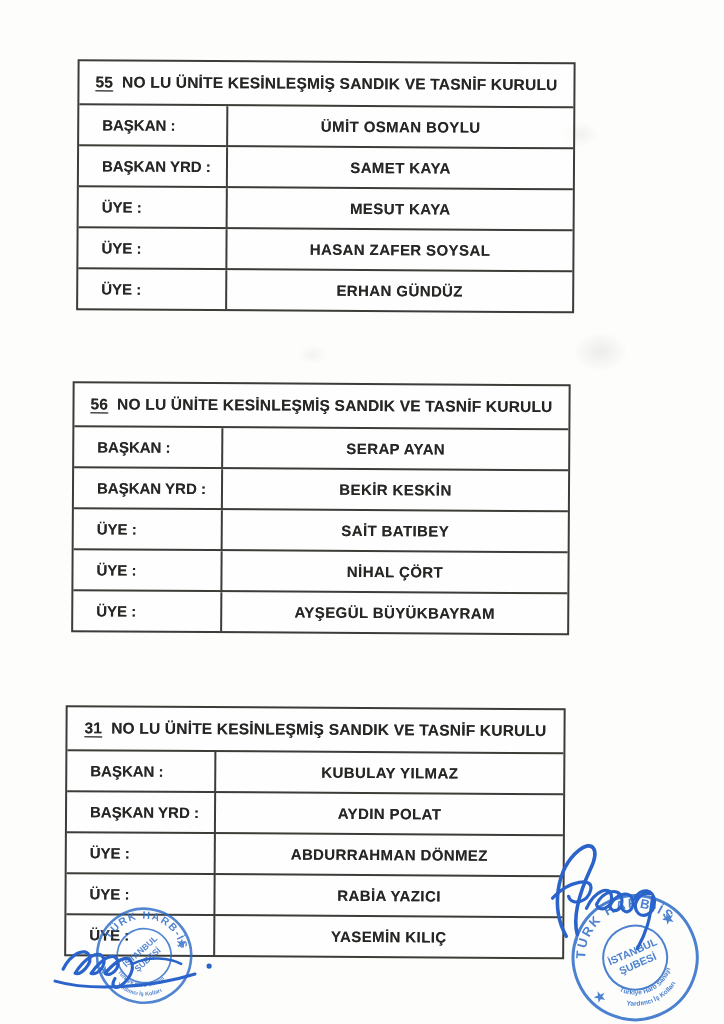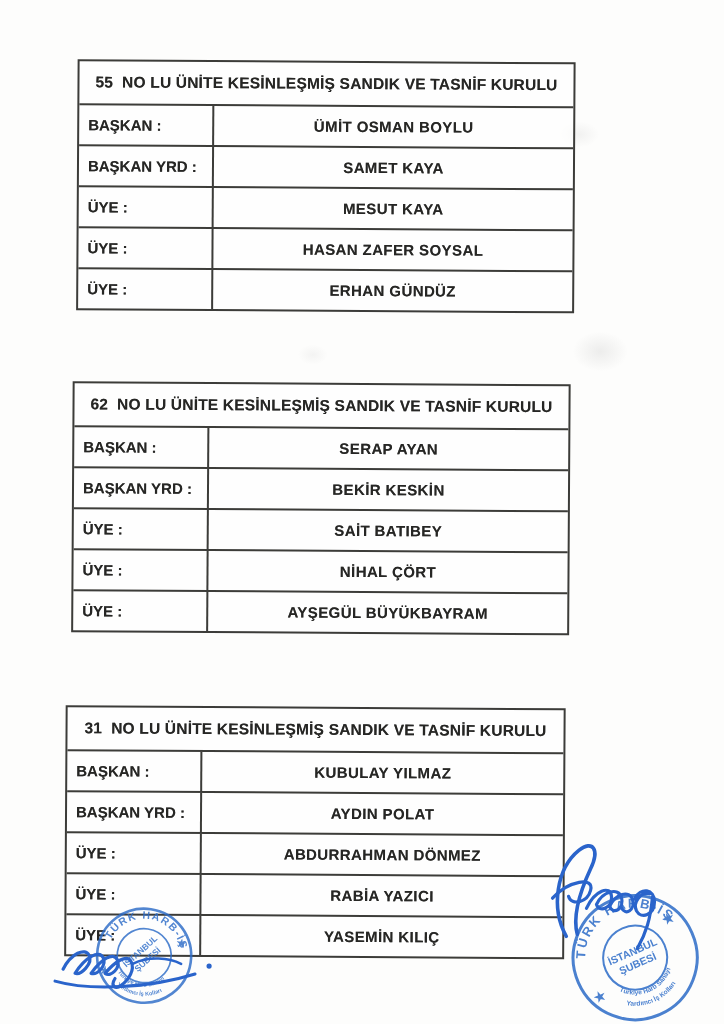--- a/index.html
+++ b/index.html
@@ -19,26 +19,26 @@
     border:2px solid #3c3c39;
     background:rgba(255,255,255,0.6);
     box-sizing:content-box;
     text-shadow:0 0 0.5px rgba(30,30,30,0.55);
   }
   .t-header{
     height:42px;border-bottom:2px solid #3c3c39;
     display:flex;align-items:center;justify-content:center;
     font-weight:bold;font-size:15.5px;letter-spacing:.2px;white-space:nowrap;
   }
-  .t-num{text-underline-offset:3px;margin-right:9px;}
+  .t-num{text-decoration:underline;text-underline-offset:3px;margin-right:9px;}
   .t-row{display:flex;height:39px;border-bottom:2px solid #3c3c39;}
   .t-row:last-child{border-bottom:none;}
   .t-label{
     width:124px;border-right:2px solid #3c3c39;flex:none;
-    display:flex;align-items:center;padding-left:9px;
+    display:flex;align-items:center;padding-left:23px;
     font-weight:bold;font-size:15px;white-space:nowrap;
   }
   .t-name{
     flex:1;display:flex;align-items:center;justify-content:center;
     font-weight:bold;font-size:15px;letter-spacing:.4px;white-space:nowrap;
   }
   #table-55{left:78px;top:61px;width:494px;}
   #table-56{left:75px;top:383px;width:494px;}
   #table-57{left:70px;top:707px;width:496px;}
   
@@ -86,21 +86,21 @@
       <div class="t-name">HASAN ZAFER SOYSAL</div>
     </div>
     <div class="t-row">
       <div class="t-label">ÜYE :</div>
       <div class="t-name">ERHAN GÜNDÜZ</div>
     </div>
   </div>
 
   <div class="kurul-table" id="table-56">
     <div class="t-header">
-      <span class="t-num">62</span>
+      <span class="t-num">56</span>
       <span>NO LU ÜNİTE KESİNLEŞMİŞ SANDIK VE TASNİF KURULU</span>
     </div>
     <div class="t-row">
       <div class="t-label">BAŞKAN :</div>
       <div class="t-name">SERAP AYAN</div>
     </div>
     <div class="t-row">
       <div class="t-label">BAŞKAN YRD :</div>
       <div class="t-name">BEKİR KESKİN</div>
     </div>

